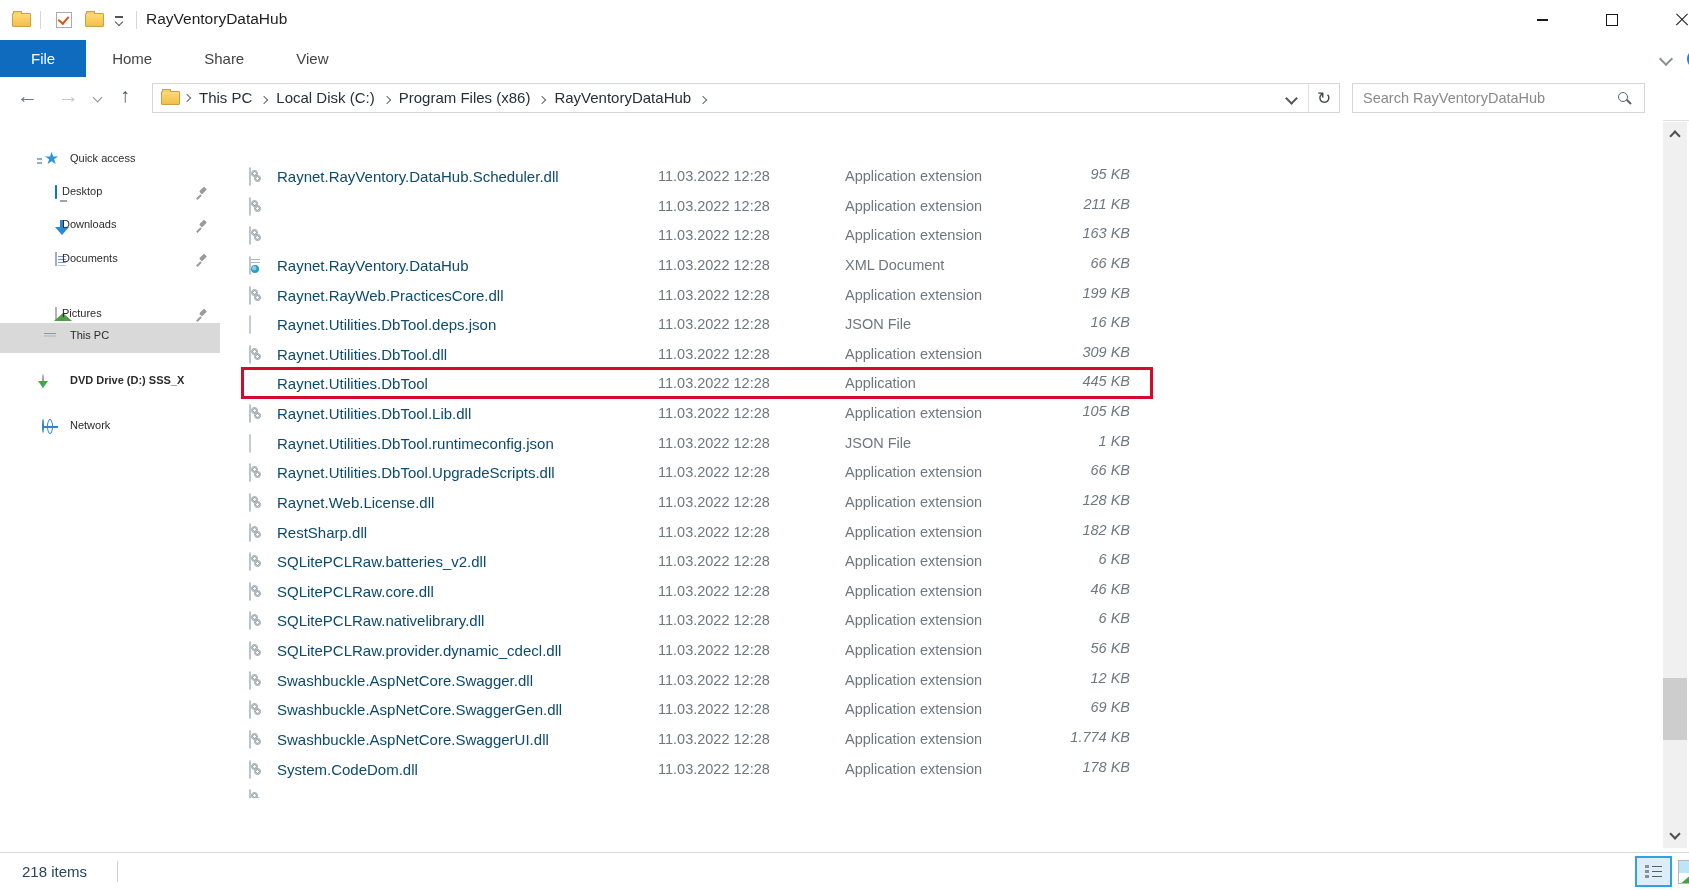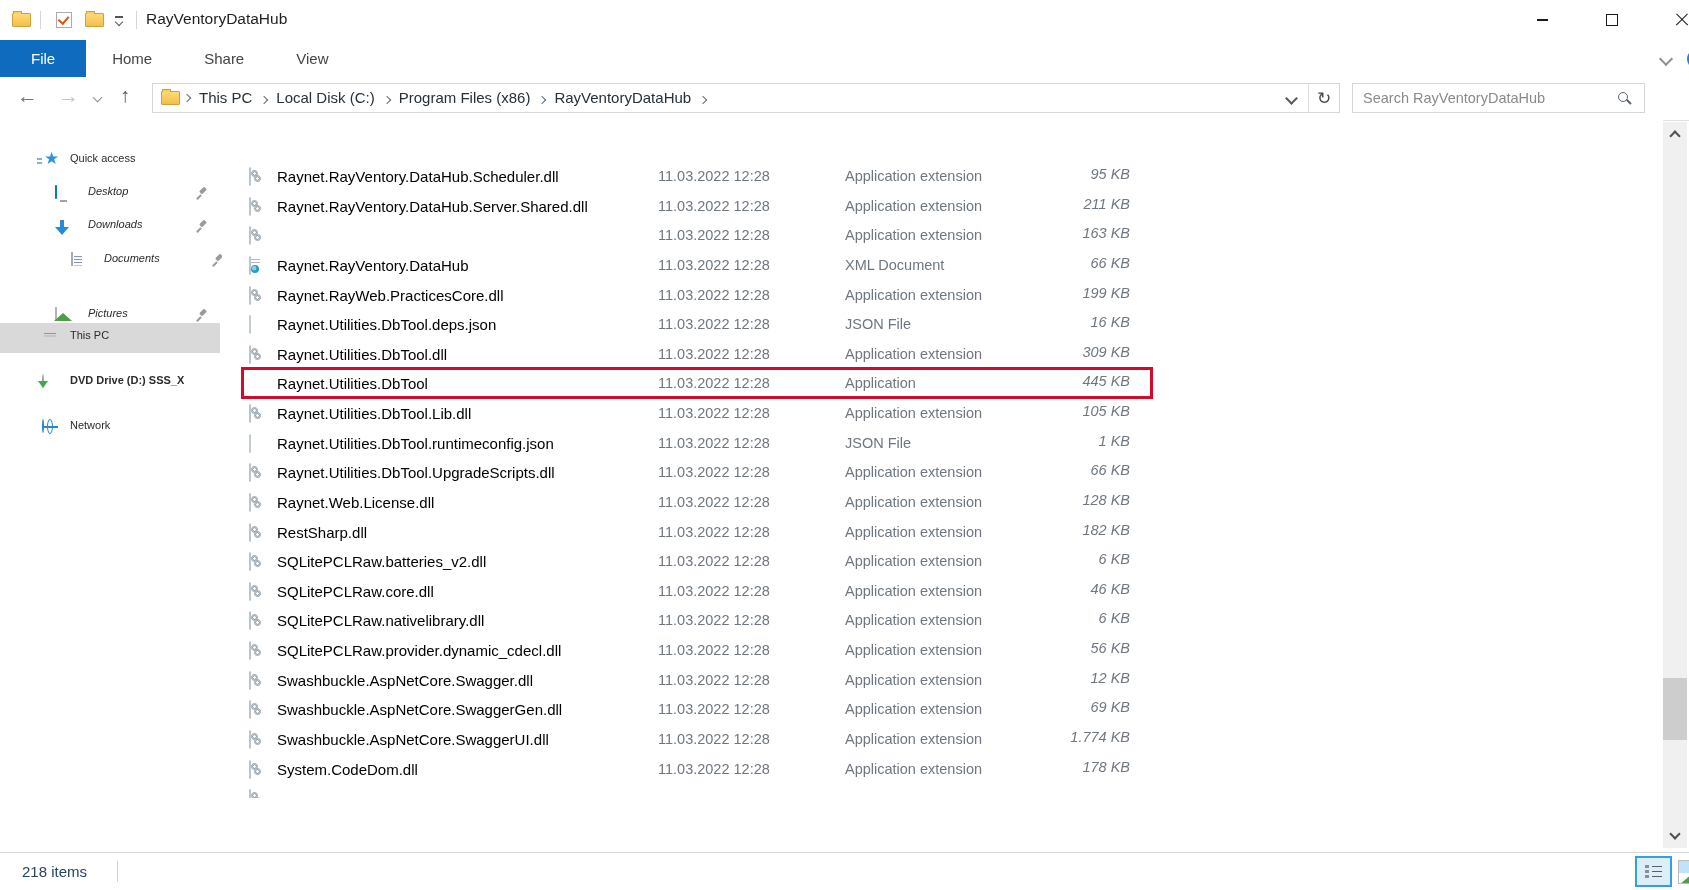--- a/index.html
+++ b/index.html
@@ -65,21 +65,21 @@
       padding:0 34px 0 10px;font-size:14.5px;color:#333;font-family:"Liberation Sans",sans-serif;box-sizing:border-box;}
   .searchbox input::placeholder{color:#8a8a8a;opacity:1;}
   .mag{position:absolute;right:16px;top:8px;width:8px;height:8px;border:1.6px solid #5a646e;border-radius:50%;}
   .mag::after{content:"";position:absolute;width:6px;height:1.6px;background:#5a646e;
       transform:rotate(45deg);right:-5px;bottom:-2px;}
   
   .sidebar{position:absolute;left:0;top:120px;width:222px;height:732px;background:#fff;}
   .side-divider{position:absolute;left:222px;top:120px;width:1px;height:732px;background:#e8e8e8;}
   .side-item{position:absolute;left:0;width:220px;height:30px;font-size:11px;color:#2b2b2b;}
   .side-item .lbl{position:absolute;left:70px;top:6px;white-space:nowrap;}
-  .side-item.child .lbl{left:88px;font-style:italic;}
+  .side-item.child .lbl{left:62px;}
   .side-item.selected{background:#d9d9d9;}
   .si{position:absolute;left:42px;top:7px;}
   .side-item.child .si{left:55px;}
   
   .si-quickaccess{position:relative;width:18px;height:16px;}
   .si-quickaccess::before{content:"★";position:absolute;left:2px;top:-3px;color:#2f93dd;font-size:17px;line-height:17px;}
   .si-quickaccess::after{content:"";position:absolute;left:-5px;top:5px;width:5px;height:1.6px;
       background:#7fb2de;box-shadow:0 4px 0 #7fb2de;}
   .si-desktop{width:16px;height:12px;background:#15a3e8;border:1px solid #0b78b0;border-radius:1px;position:relative;}
   .si-desktop::after{content:"";position:absolute;left:4px;bottom:-4px;width:7px;height:2px;background:#9aa4ab;}
@@ -113,21 +113,21 @@
   
   .listpane{position:absolute;left:222px;top:120px;width:1441px;height:732px;background:#fff;}
   .lheader{position:absolute;left:0;top:0;width:100%;height:42px;font-size:14px;color:#5e6b77;}
   .hcell{position:absolute;top:13px;white-space:nowrap;}
   .h-name{left:29px;}.h-date{left:436px;}.h-type{left:623px;}.h-size{left:813px;}
   .hdiv{position:absolute;top:6px;width:1px;height:30px;background:#e3e3e3;}
   .sortcaret{position:absolute;left:138px;top:8px;width:6px;height:6px;border-width:1.6px;border-color:#8a9096;}
   .rows{position:absolute;left:0;top:42px;width:100%;height:636px;overflow:hidden;}
   .row{position:relative;height:29.63px;}
   .c-icon{position:absolute;left:27px;top:6px;width:18px;}
-  .c-name{position:absolute;left:55px;top:6px;width:370px;font-size:15px;color:#000000;white-space:nowrap;overflow:hidden;}
+  .c-name{position:absolute;left:55px;top:6px;width:370px;font-size:15px;color:#0c4a6e;white-space:nowrap;overflow:hidden;}
   .c-date{position:absolute;left:436px;top:6px;width:175px;font-size:14.5px;color:#6e7780;white-space:nowrap;}
   .c-type{position:absolute;left:623px;top:6px;width:175px;font-size:14.5px;color:#6e7780;white-space:nowrap;}
   .c-size{position:absolute;left:798px;top:4px;width:110px;font-size:14.5px;color:#6e7780;text-align:right;white-space:nowrap;font-style:italic;}
   .red-annot{position:absolute;left:19px;top:-2px;width:912px;height:32px;border:3px solid #d40a2d;box-sizing:border-box;}
   
   .fi-dll{width:13px;height:16px;background:#fff;border:1px solid #b9c4cb;border-radius:1px;position:relative;}
   .fi-dll::before,.fi-dll::after{content:"";position:absolute;width:5px;height:5px;border-radius:50%;
       border:1.5px solid #98a4ab;background:radial-gradient(#fff 0 1px,#98a4ab 1.5px 2px,#fff 2.5px);}
   .fi-dll::before{left:1px;top:2px;}
   .fi-dll::after{left:4px;top:7px;}
@@ -225,40 +225,39 @@
     <div class="searchbox">
       <input type="text" placeholder="Search RayVentoryDataHub" style="">
       <span class="mag"></span>
     </div>
   </div>
 
   <div class="sidebar" id="sidebar">
       <div class="side-item" style="top: 26px;"><span class="si si-quickaccess"></span><span class="lbl">Quick access</span></div>
       <div class="side-item child" style="top: 59px;"><span class="si si-desktop"></span><span class="lbl">Desktop</span><span class="pin"></span></div>
       <div class="side-item child" style="top: 92px;"><span class="si si-downloads"></span><span class="lbl">Downloads</span><span class="pin"></span></div>
-      <div class="side-item child" style="top: 126px; margin-left: 16px;"><span class="si si-documents"></span><span class="lbl">Documents</span><span class="pin"></span></div>
+      <div class="side-item child" style="top: 126px;"><span class="si si-documents"></span><span class="lbl">Documents</span><span class="pin"></span></div>
       <div class="side-item child" style="top: 159px; margin-top: 22px;"><span class="si si-pictures"></span><span class="lbl">Pictures</span><span class="pin"></span></div>
       <div class="side-item selected" style="top: 203px;"><span class="si si-thispc"></span><span class="lbl">This PC</span></div>
       <div class="side-item" style="top: 248px; font-weight: bold;"><span class="si si-dvd"></span><span class="lbl">DVD Drive (D:) SSS_X</span></div>
       <div class="side-item" style="top: 293px;"><span class="si si-network"></span><span class="lbl">Network</span></div>
     </div>
   <div class="side-divider"></div>
 
   <div class="listpane">
     <div class="rows" id="rows">
         <div class="row">
           <span class="c-icon"><span class="fi-dll"></span></span>
           <span class="c-name">Raynet.RayVentory.DataHub.Scheduler.dll</span>
           <span class="c-date">11.03.2022 12:28</span>
           <span class="c-type">Application extension</span>
           <span class="c-size">95 KB</span>
         </div>
         <div class="row">
           <span class="c-icon"><span class="fi-dll"></span></span>
-          <span class="c-name">Raynet.RayVentory.DataHub.Server.Shared.dll</span>
           <span class="c-date">11.03.2022 12:28</span>
           <span class="c-type">Application extension</span>
           <span class="c-size">211 KB</span>
         </div>
         <div class="row">
           <span class="c-icon"><span class="fi-dll"></span></span>
           <span class="c-date">11.03.2022 12:28</span>
           <span class="c-type">Application extension</span>
           <span class="c-size">163 KB</span>
         </div>

